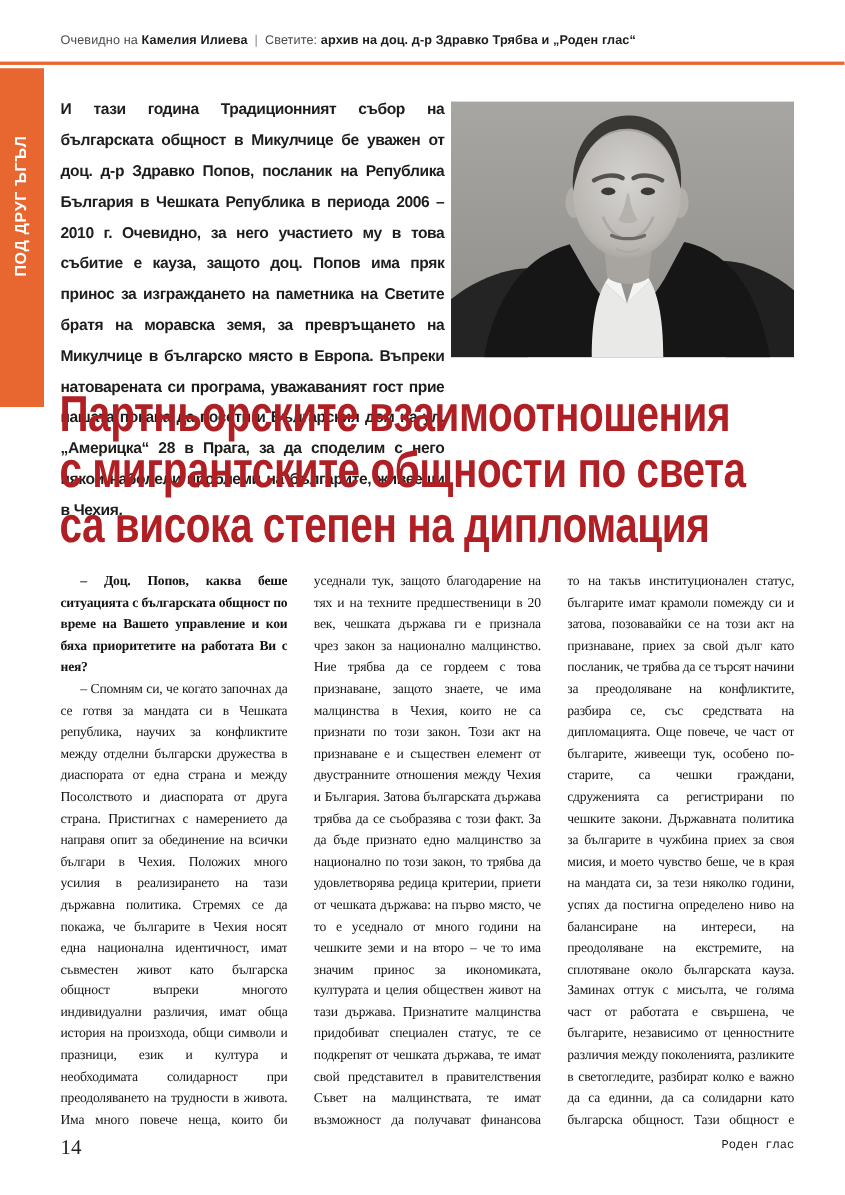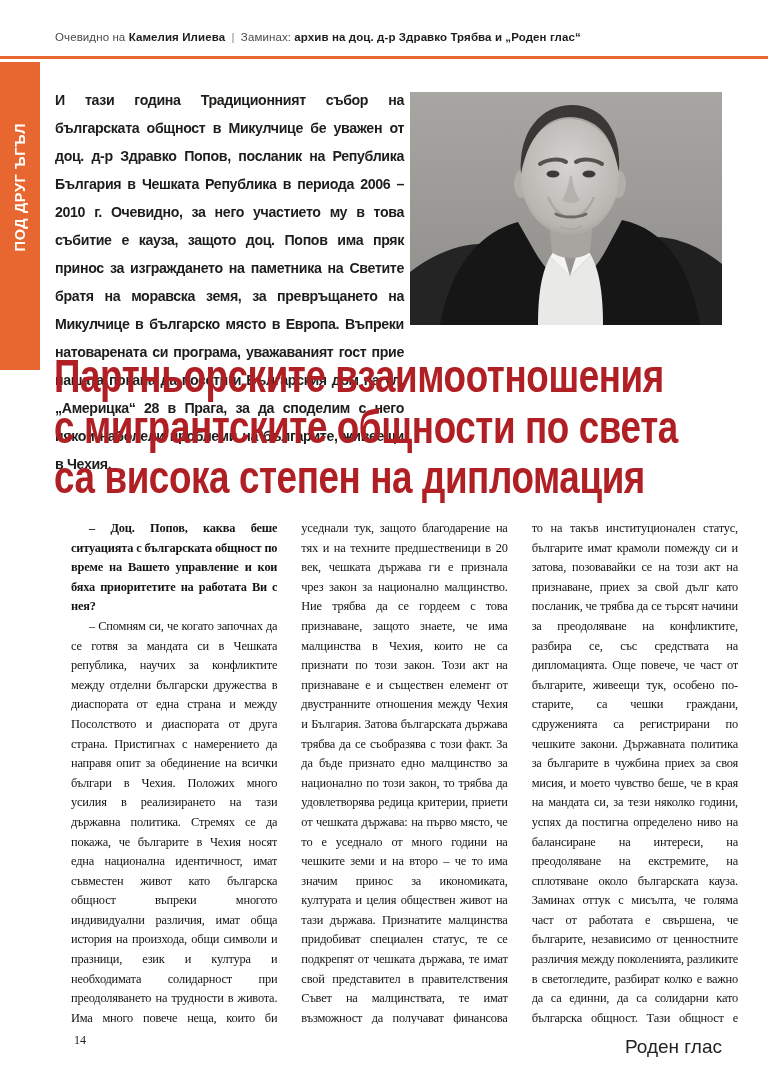--- a/index.html
+++ b/index.html
@@ -59,47 +59,47 @@
     display: block; font-weight: bold; font-size: 46px; line-height: 50.5px;
     letter-spacing: -0.5px; color: #B01F24; white-space: nowrap;
     transform: scaleX(0.8); transform-origin: 0 50%;
   }
 
   
   .columns {
     position: absolute; left: 55px; top: 519px; width: 667px; height: 505px;
     display: flex; gap: 24px;
     font-family: "Liberation Serif", serif;
-    font-size: 12.4px; line-height: 19.6px; color: #141414; margin-left: 16px;
+    font-size: 12.4px; line-height: 19.6px; color: #141414;
   }
   .col { width: 213px; overflow: hidden; text-align: justify; letter-spacing: -0.2px; }
   .col p { margin: 0; text-indent: 18px; }
   .col p.cont { text-indent: 0; }
   .col p.q { font-weight: bold; }
 
   
   .footer-num {
     position: absolute; left: 55px; top: 1033px;
-    font-family: "Liberation Serif", serif; font-size: 12px; color: #222; margin-left: 19px;
+    font-family: "Liberation Serif", serif; font-size: 19px; color: #222;
   }
   .footer-mag {
     position: absolute; right: 46px; top: 1036px;
-    font-family: Liberation Sans, sans-serif; font-size: 19px; color: #222;
+    font-family: Liberation Mono, monospace; font-size: 11px; color: #222;
   }
 </style>
 </head>
 <body>
 
 <div class="page">
 
   <div class="credit">
     <span>Очевидно на</span>
     <span class="bold">Камелия Илиева</span>
     <span class="sep">|</span>
-    <span>Заминах:</span>
+    <span>Светите:</span>
     <span class="bold">архив на доц. д-р Здравко Трябва и „Роден глас“</span>
   </div>
 
   <div class="top-rule"></div>
 
   <div class="sidebar">
     <div class="sidebar-label-wrap">
       <span>ПОД ДРУГ ЪГЪЛ</span>
     </div>
   </div>

